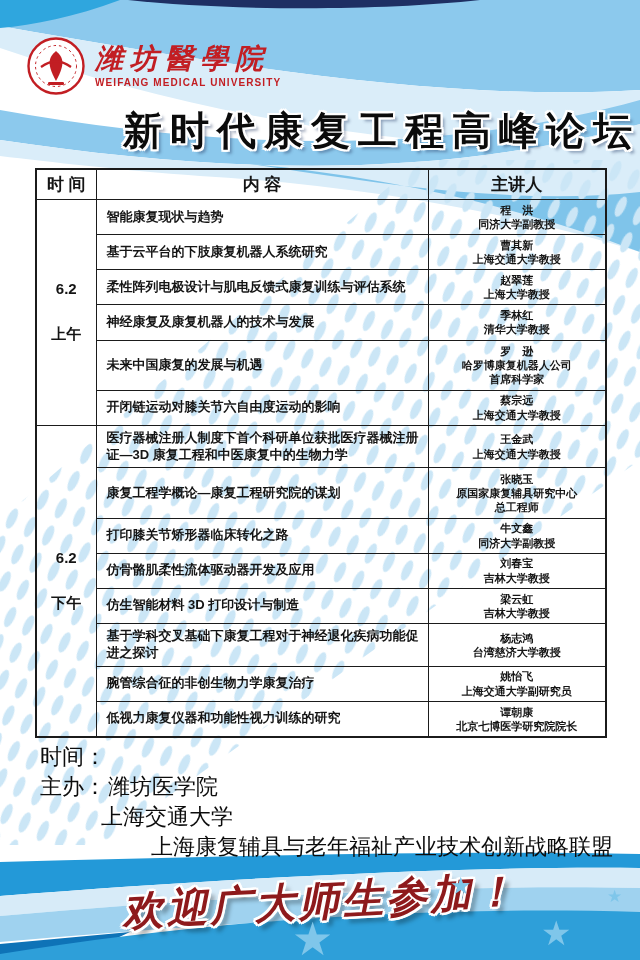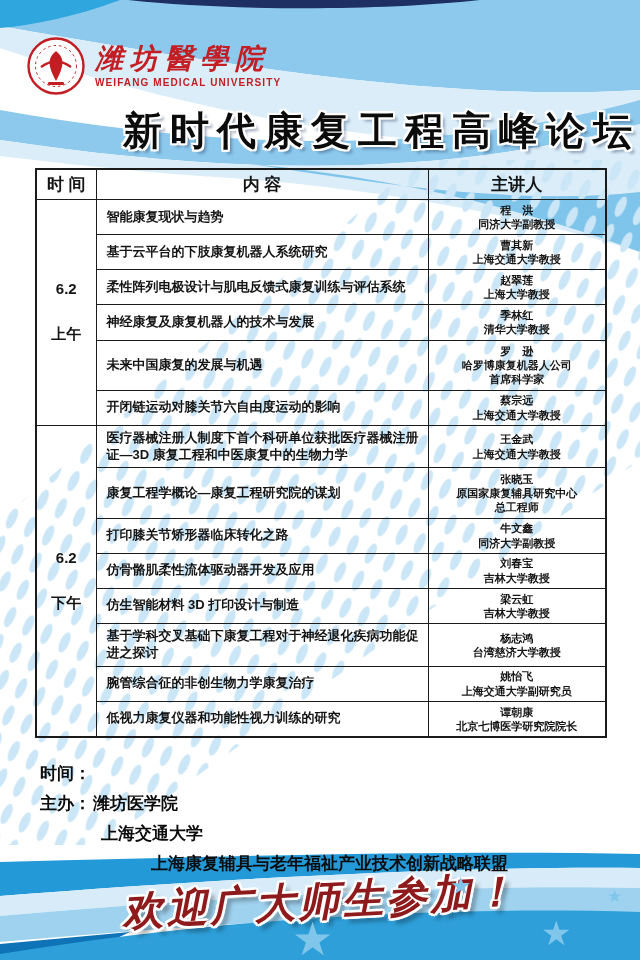--- a/index.html
+++ b/index.html
@@ -45,21 +45,21 @@
     border:1.6px solid #1b1b1b; color:#141414; background:transparent;
   }
   table.schedule th{font-size:17px; font-weight:bold; height:27px; padding:1px;}
   td.topic-cell{font-size:13px; font-weight:bold; text-align:left; padding:3px 6px 3px 10px; line-height:1.3;}
   td.speaker-cell{font-size:11px; font-weight:bold; text-align:center; padding:2px 3px; line-height:1.3;}
   .speaker-affil{white-space:pre-line;}
   td.time-cell{font-size:15px; font-weight:bold; text-align:center; vertical-align:middle;margin-left:12px;}
   td.time-cell .date{margin-bottom:28px;}
 
   
-  .details{position:absolute; left:40px; top:758px; font-weight:bold; font-size:17px; color:#0c0c0c;}
+  .details{position:absolute; left:40px; top:742px; font-weight:normal; font-size:22px; color:#0c0c0c;}
   .details .line{height:30px; display:flex; align-items:center; white-space:nowrap;}
   .details .line .lbl{margin-right:2px;}
   .details .host-1{margin-left:61px;}
   .details .host-2{margin-left:111px;}
 
   
   .welcome{
     position:absolute; top:874px; left:20px; right:20px; z-index:3; text-align:center;
     font-family:"DejaVu Serif",serif; font-style:italic; font-weight:bold;
     font-size:41px; letter-spacing:3px; color:var(--welcome-red,#8E1A1C);

